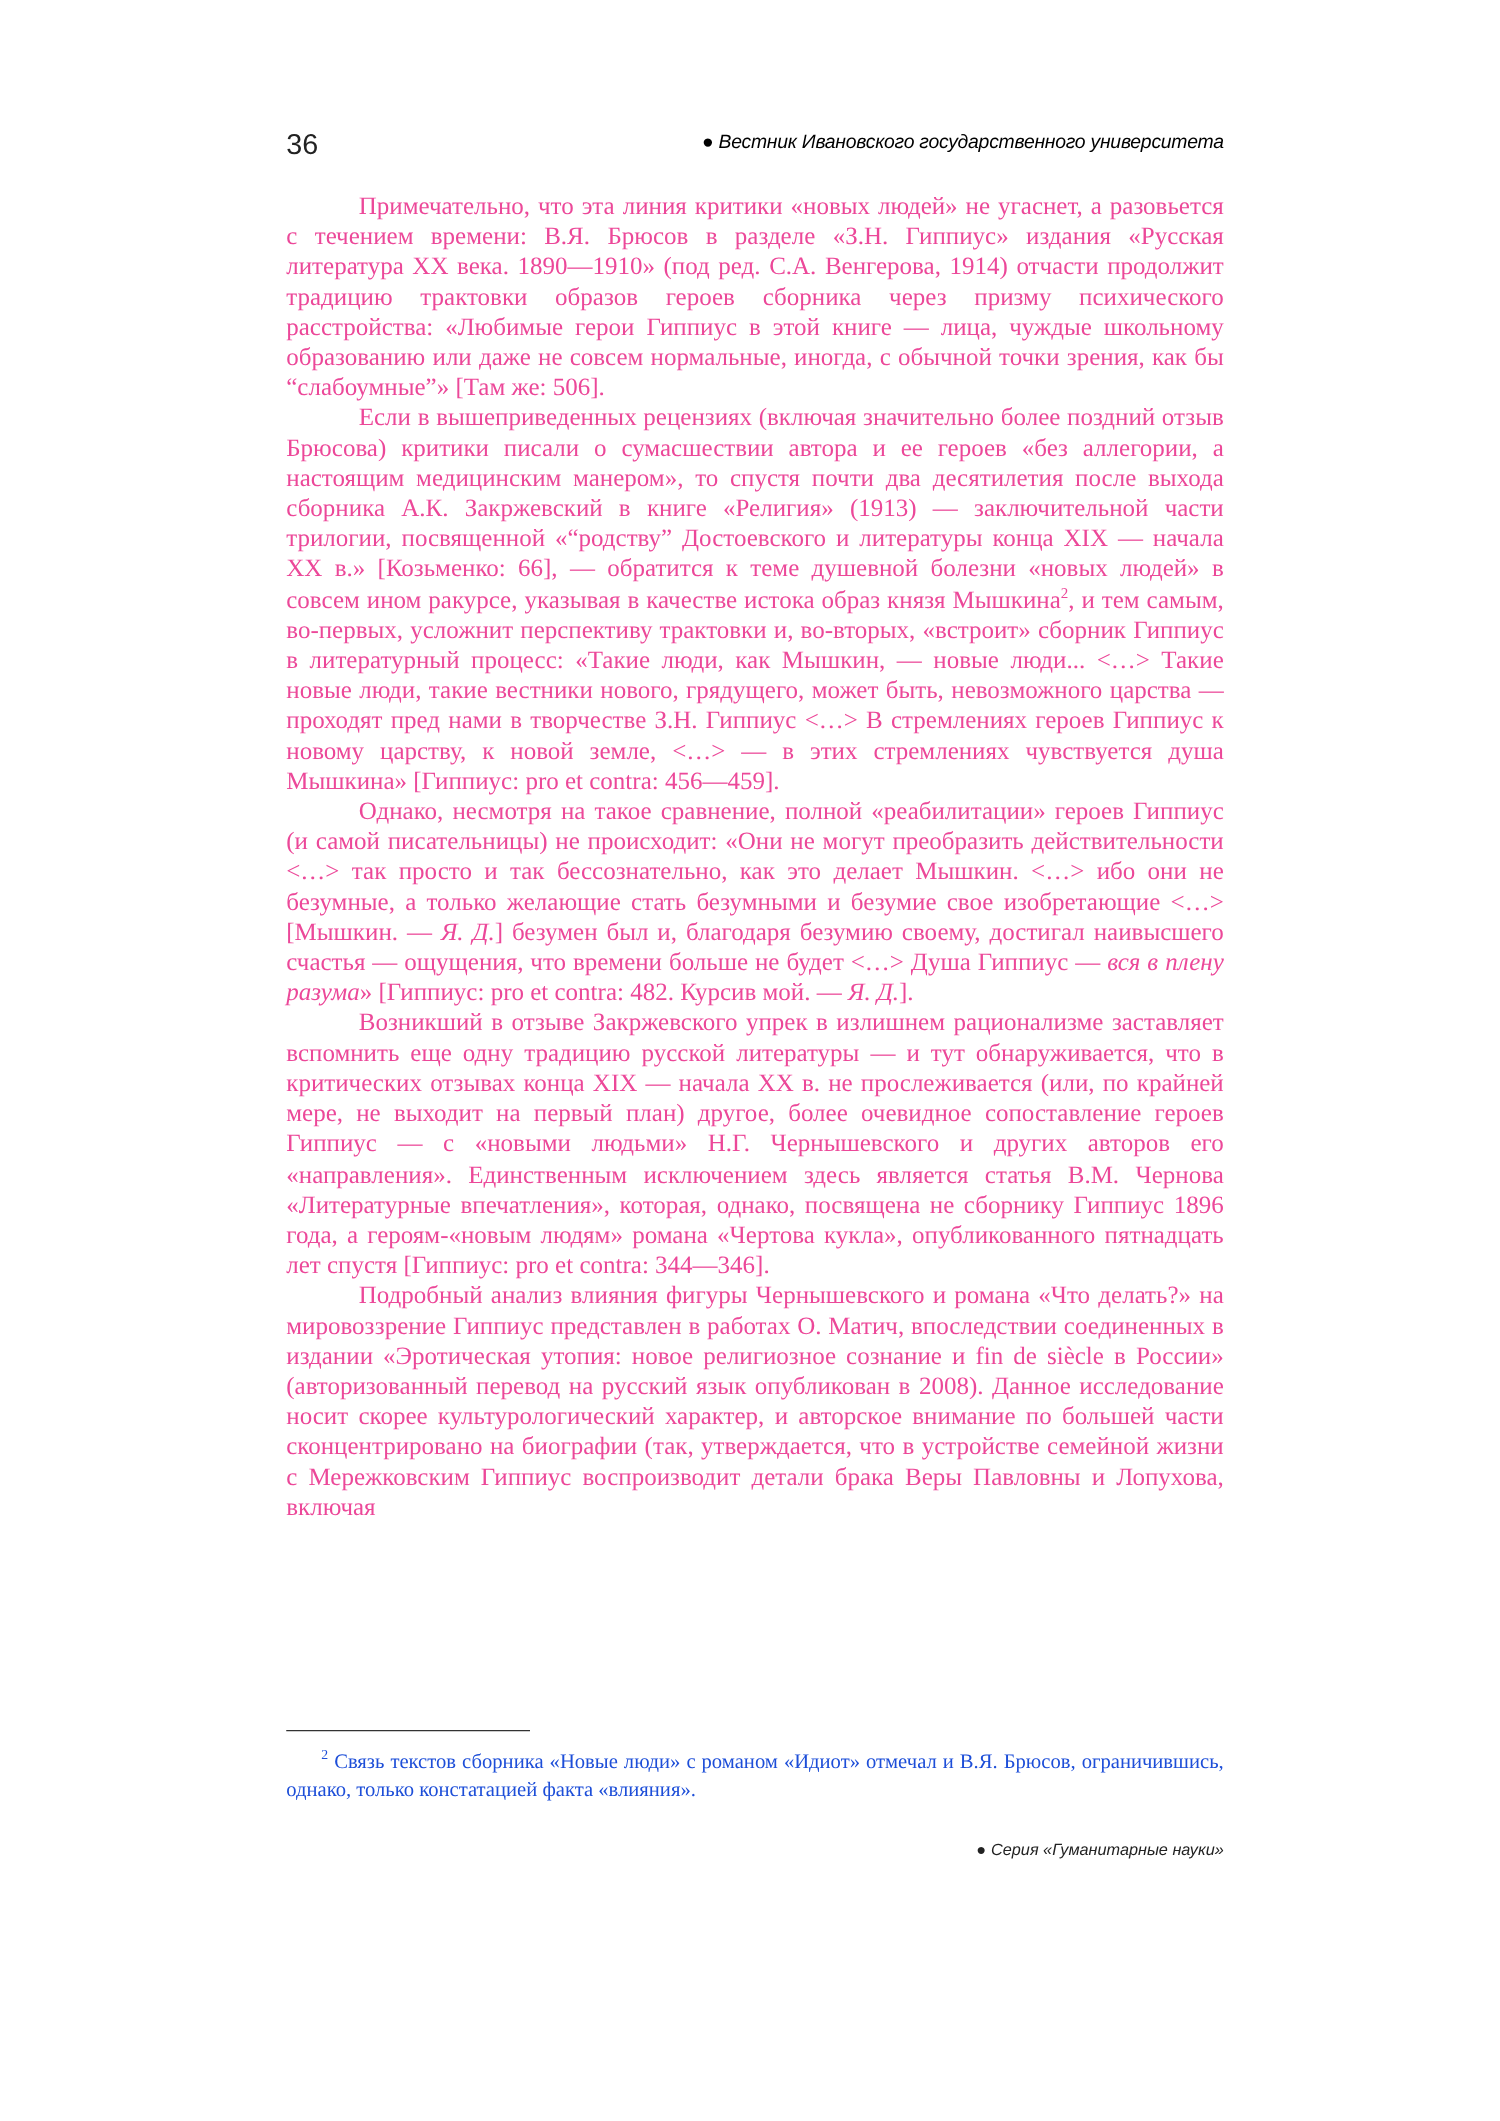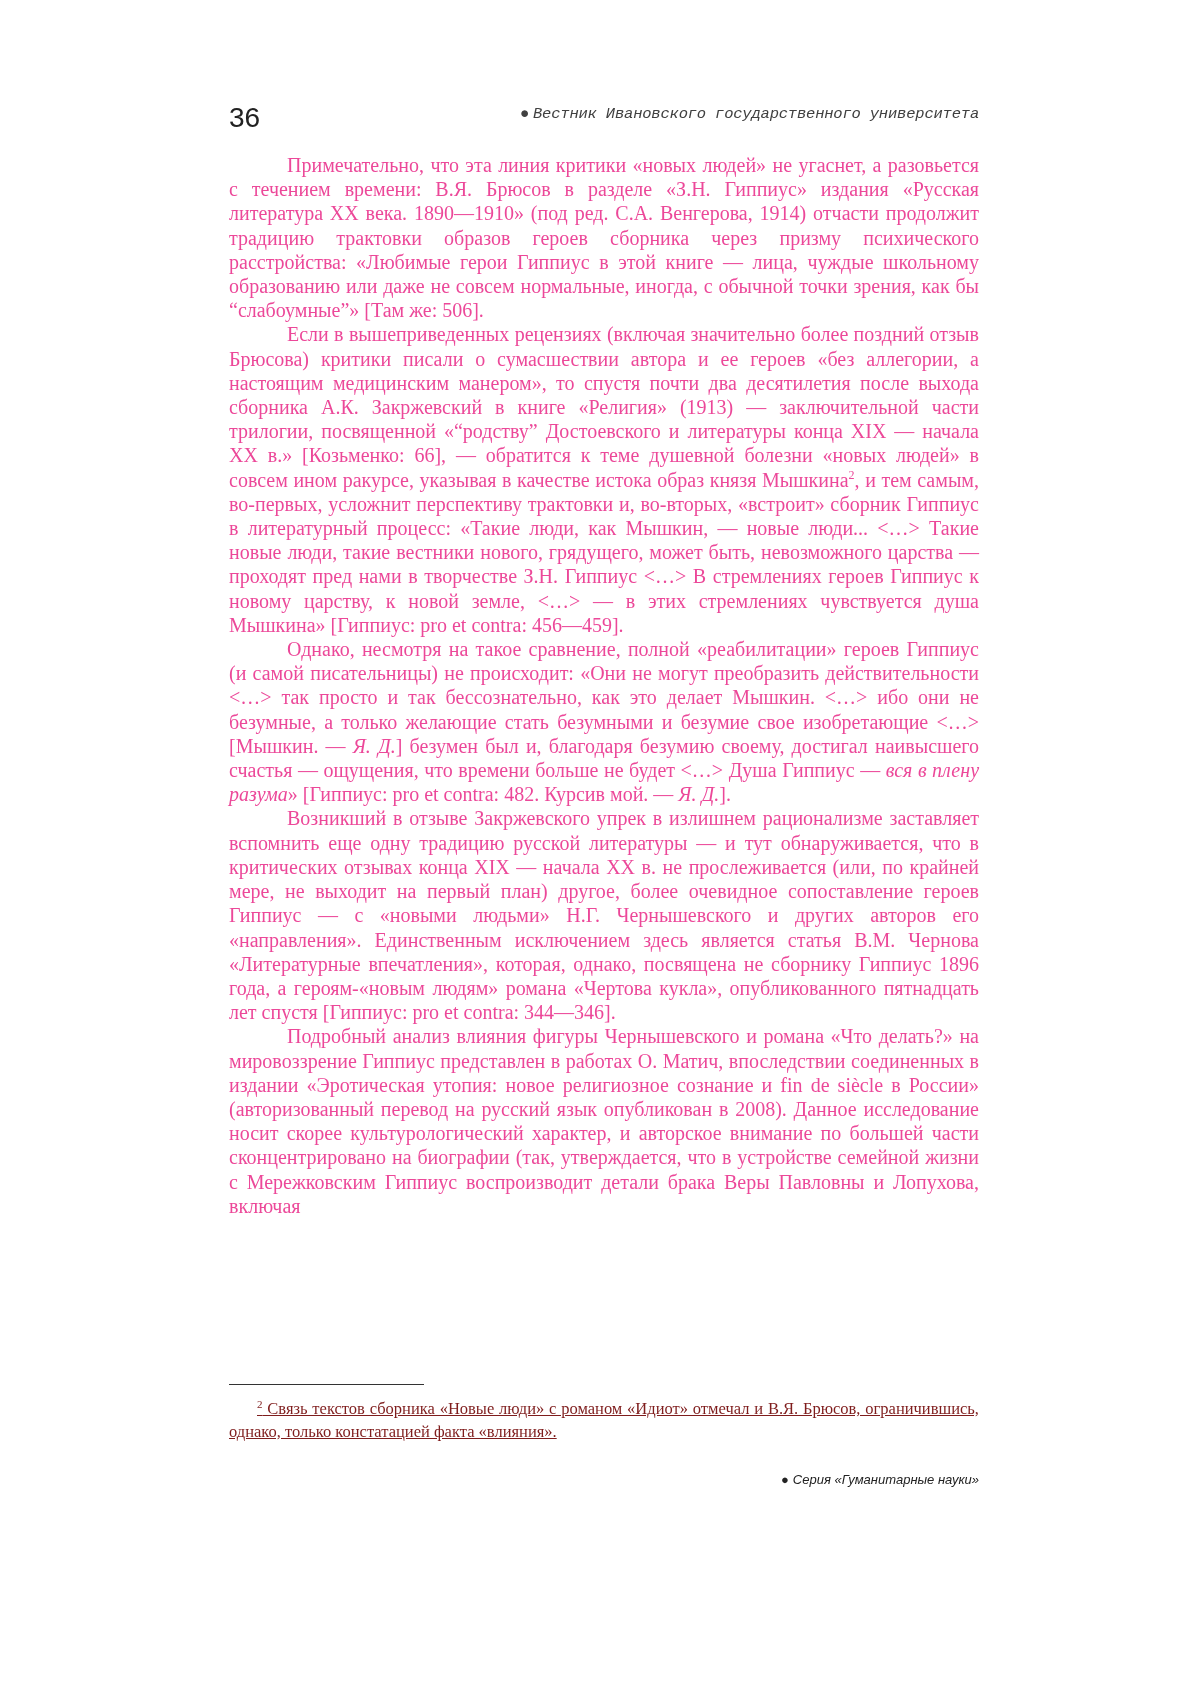--- a/index.html
+++ b/index.html
@@ -1,30 +1,30 @@
 <!DOCTYPE html>
 <html><head>
 <meta charset="utf-8">
 <style>
   html, body { margin: 0; padding: 0; background: #ffffff; }
   body { width: 1200px; height: 1697px; position: relative; overflow: hidden; }
   .page { position: absolute; left: 229px; top: 0; width: 750px; color: #1a1a1a; }
   .header { position: absolute; top: 100px; left: 0; width: 750px; height: 30px; }
-  .page-num { position: absolute; left: 0; top: 2px; font-family: "Liberation Sans", sans-serif; font-size: 28px; color: #222; }
-  .journal { position: absolute; right: 0; top: 5px; font-family: Liberation Mono, monospace; font-style: italic; font-size: 15.5px; color: #404040; letter-spacing: -0.2px; }
+  .page-num { position: absolute; left: 0; top: 2px; font-family: "Liberation Sans", sans-serif; font-size: 23px; color: #222; }
+  .journal { position: absolute; right: 0; top: 5px; font-family: Liberation Sans, sans-serif; font-style: italic; font-size: 15.5px; color: #000000; letter-spacing: -0.2px; }
   .body { position: absolute; top: 153px; left: 0; width: 750px;
           font-family: "Liberation Serif", serif; font-size: 20px; line-height: 24.2px;
           text-align: justify; hyphens: manual; color: #ec4899; }
   .body p { margin: 0; text-indent: 58px; }
   .body p .it { font-style: italic; margin-top: 20px; }
   sup { font-size: 12px; line-height: 0; vertical-align: super; }
   .rule { position: absolute; top: 1384px; left: 0; width: 195px; height: 1px; background: #333; }
   .footnote { position: absolute; top: 1397px; left: 0; width: 750px;
               font-family: "Liberation Serif", serif; font-size: 16.5px; line-height: 23px;
-              text-align: justify; color: #7f1d1d; text-decoration: underline; }
+              text-align: justify; color: #1d4ed8; }
   .footnote p { margin: 0; text-indent: 28px; }
   .footnote sup { font-size: 11px; }
   .footer { position: absolute; top: 1472px; right: 0; font-family: "Liberation Sans", sans-serif; font-style: italic; font-size: 13px; color: #222; }
   .bullet { font-style: normal; margin-right: 4px; }
 </style>
 </head>
 <body>
 
 <div class="page">
 

